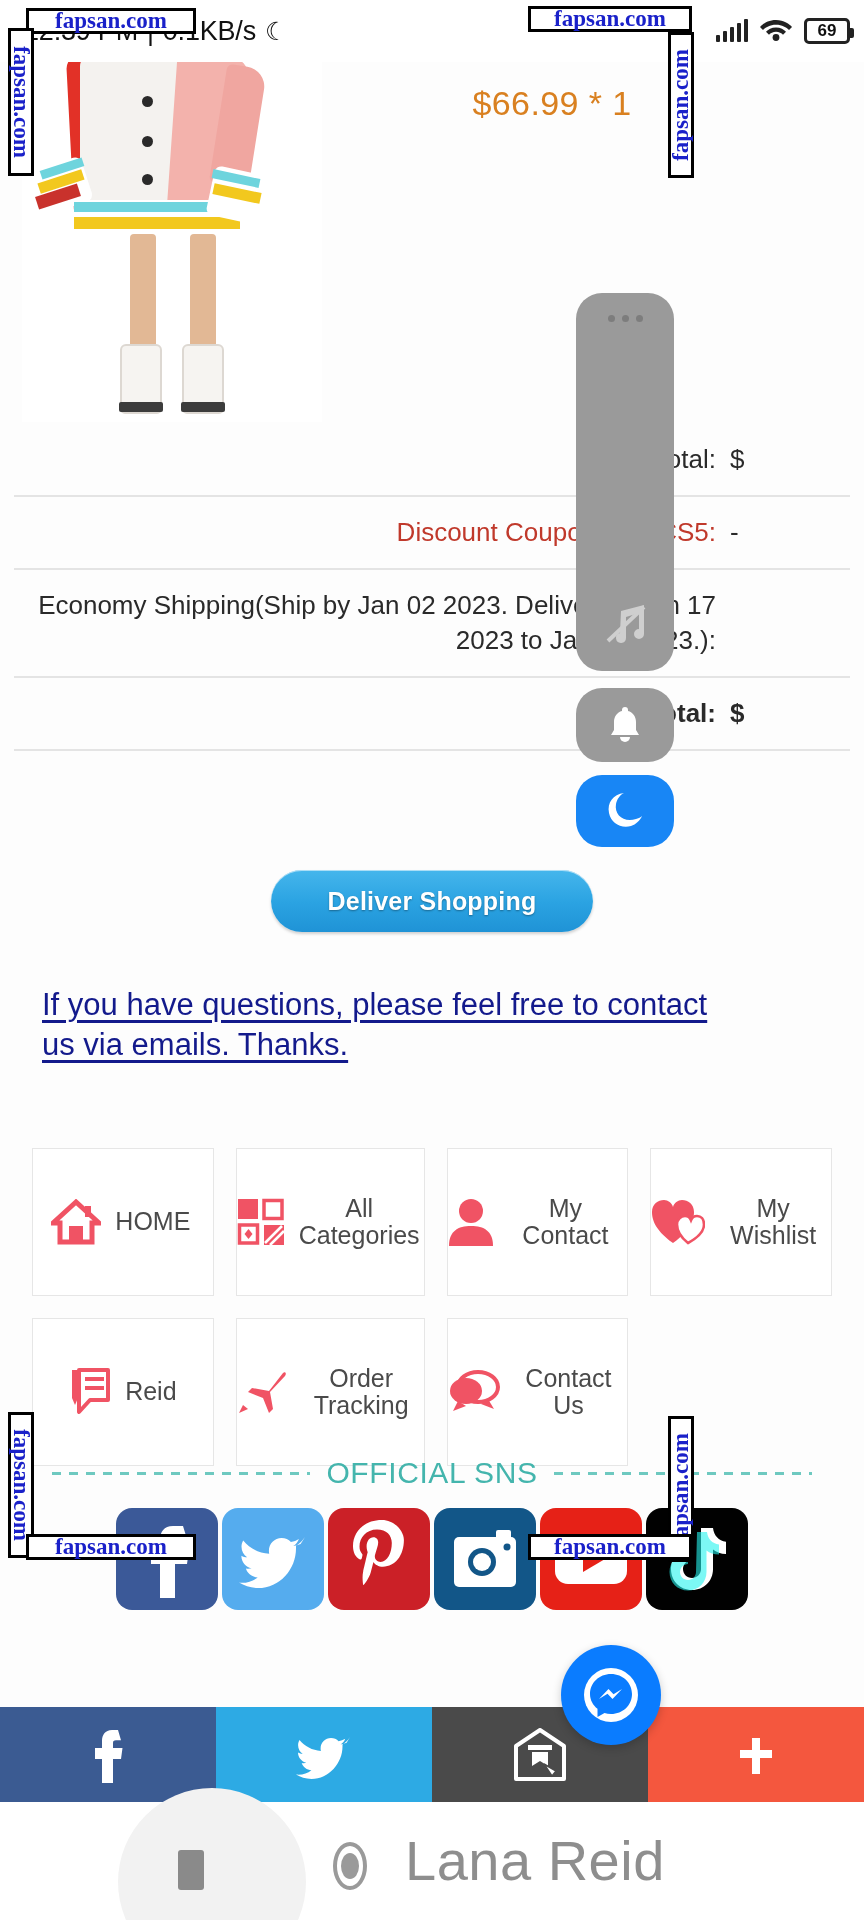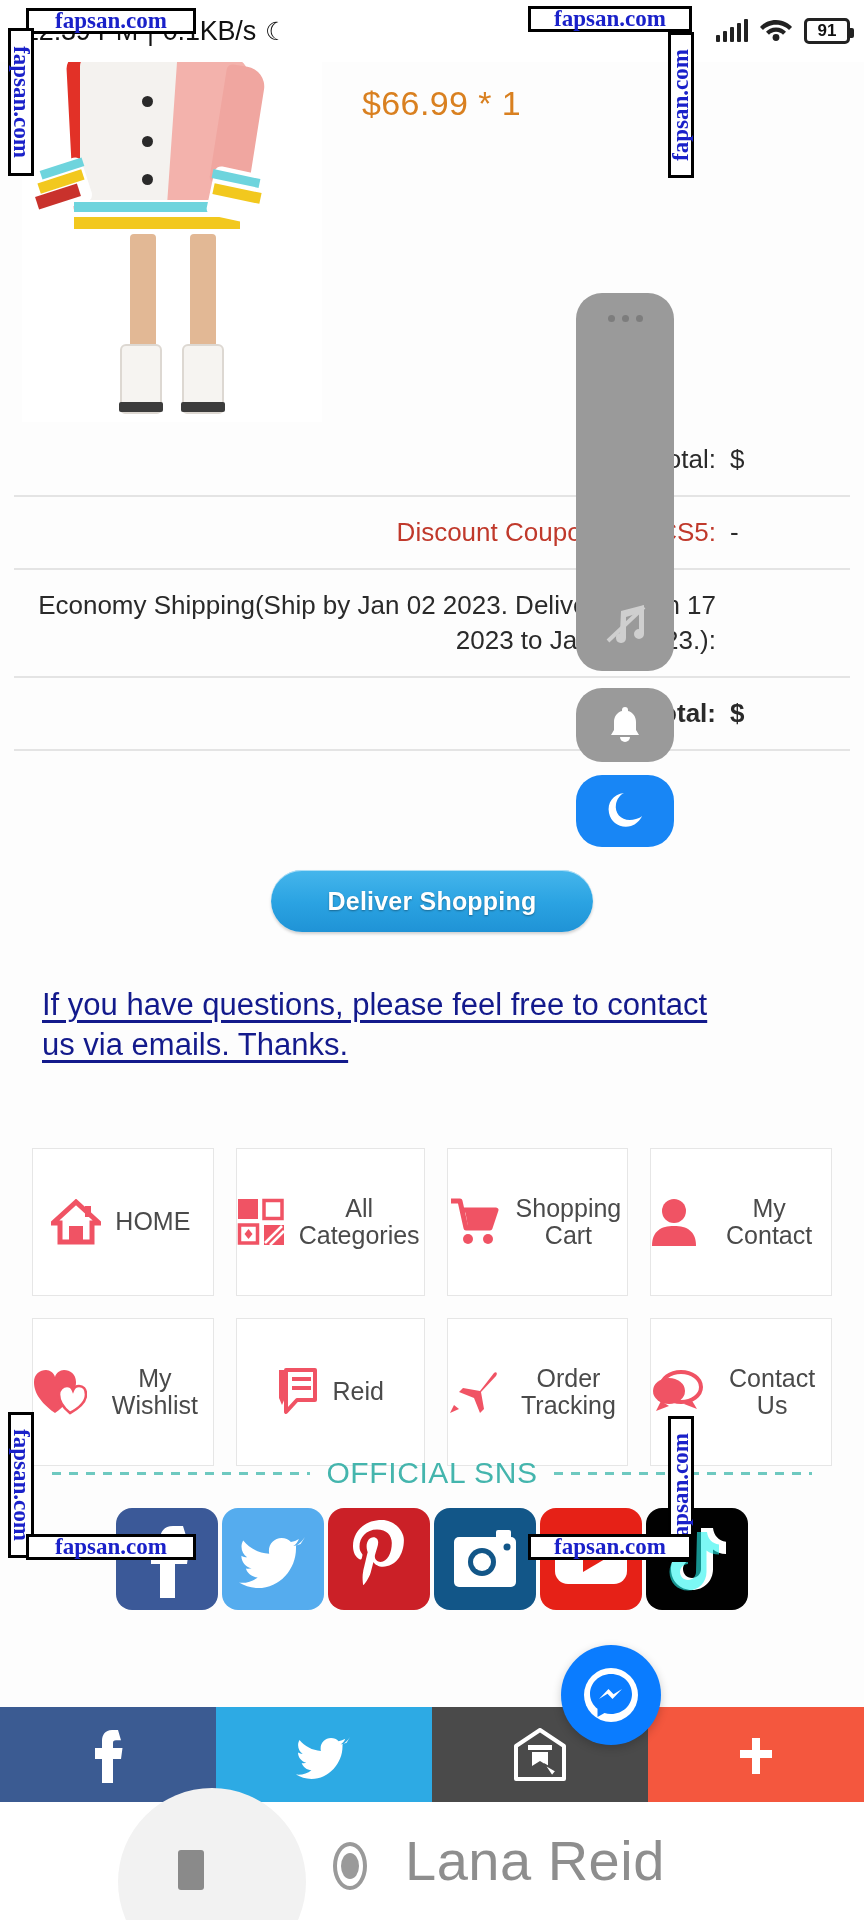--- a/index.html
+++ b/index.html
@@ -89,21 +89,21 @@
   .leg.r { left: 168px; }
   .boot { width: 42px; height: 70px; background: #f6f4f1; border: 2px solid #ddd8d2; border-radius: 6px 6px 5px 5px; top: 282px; }
   .boot.l { left: 98px; }
   .boot.r { left: 160px; }
   .boot-sole { width: 44px; height: 10px; background: #3c3c3c; border-radius: 2px; top: 340px; }
   .boot-sole.l { left: 97px; }
   .boot-sole.r { left: 159px; }
 
   #product-price {
     position: absolute; left: 340px; top: 22px;
-    width: 380px; text-align: left;
+    width: 380px; text-align: center;
     font-size: 34px; color: #d98020; letter-spacing: 0.4px;
   }
 
   
   #summary {
     position: absolute; top: 424px; left: 14px;
     width: 836px;
   }
   .sum-row {
     display: flex; align-items: flex-start;
@@ -324,21 +324,21 @@
           <i></i>
       </span>
       <span>
         <svg width="34" height="26" viewBox="0 0 34 26">
           <path d="M17 4 C9 4 3.5 8 1 11 l3 3 C6.5 11.5 11 8.8 17 8.8 S27.5 11.5 30 14 l3-3 C30.5 8 25 4 17 4 z" fill="#222"></path>
           <path d="M17 11.5 C12.5 11.5 9 13.6 7 15.8 l3 3 C11.5 17.2 14 15.8 17 15.8 s5.5 1.4 7 3 l3-3 C25 13.6 21.5 11.5 17 11.5 z" fill="#222"></path>
           <circle cx="17" cy="21.5" r="3.4" fill="#222"></circle>
         </svg>
       </span>
       <span class="battery">
-        <span>91</span>
+        <span>69</span>
       </span>
     </div>
   </div>
 
   <div id="product-area">
     <div id="product-photo">
       <span class="pp coat-red-l"></span>
       <span class="pp coat-white"></span>
       <span class="pp coat-pink-r"></span>
       <span class="pp coat-pink-r2"></span>
@@ -410,31 +410,20 @@
           <rect x="27" y="2.5" width="18" height="18" fill="none" stroke="#f05364" stroke-width="3.5"></rect>
           <rect x="2.5" y="27" width="18" height="18" fill="none" stroke="#f05364" stroke-width="3.5"></rect>
           <path d="M11.5 31 l4 5 -4 5 -4 -5 z" fill="#f05364"></path>
           <rect x="27" y="27" width="20" height="20" fill="#f05364"></rect>
           <path d="M28 45 L45 28 M33 47 L47 33" stroke="#ffffff" stroke-width="2.6"></path>
         </svg>
       </span>
       <span class="tile-label">All Categories</span>
     </div>
 
-    <div class="tile">
-      <span class="tile-icon">
-        <svg width="52" height="48" viewBox="0 0 52 48">
-          <path d="M3 3 h9 l6 27 h24 l6 -18 H16" fill="none" stroke="#f05364" stroke-width="5" stroke-linejoin="round"></path>
-          <path d="M17 12 h30 l-5 17 H20 z" fill="#f05364"></path>
-          <circle cx="20" cy="41" r="5" fill="#f05364"></circle>
-          <circle cx="40" cy="41" r="5" fill="#f05364"></circle>
-        </svg>
-      </span>
-      <span class="tile-label">Shopping Cart</span>
-    </div>
 
     <div class="tile">
       <span class="tile-icon">
         <svg width="46" height="48" viewBox="0 0 46 48">
           <circle cx="23" cy="13" r="12" fill="#f05364"></circle>
           <path d="M1 48 C1 33 10 28 23 28 S45 33 45 48 z" fill="#f05364"></path>
         </svg>
       </span>
       <span class="tile-label">My Contact</span>
     </div>

